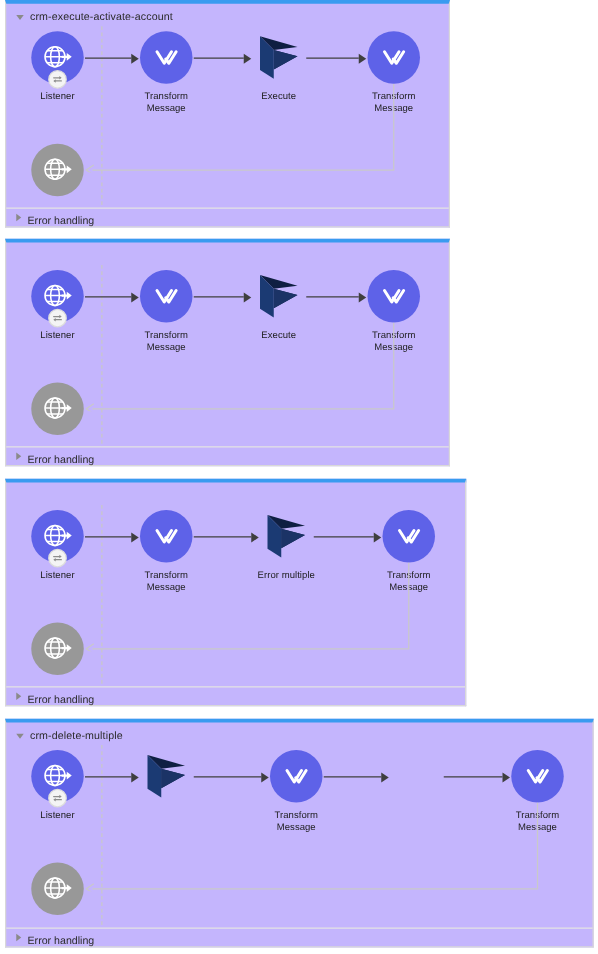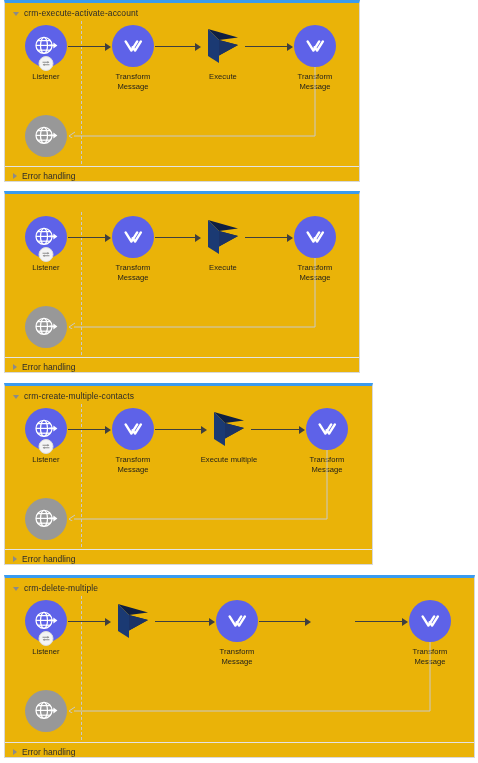--- a/index.html
+++ b/index.html
@@ -18,21 +18,21 @@
     position: absolute;
     left: 0; top: 0;
     width: 478px;
     height: 763px;
     overflow: hidden;
   }
 
   
   .flow-panel {
     position: absolute;
-    background: #eab308;
+    background: #c4b5fd;
     border: 1px solid #d8d8d8;
     border-top: 3px solid #3a9bf0;
     box-sizing: border-box;
   }
 
   .flow-header {
     position: absolute;
     left: 8px;
     top: 3px;
     height: 14px;
@@ -145,21 +145,21 @@
   .err-sep {
     position: absolute;
     left: 0;
     height: 1px;
     background: #e3e3e3;
   }
   .err-row {
     position: absolute;
     left: 8px;
     display: flex;
-    align-items: center;
+    align-items: flex-start;
     gap: 5px;
     white-space: nowrap;
   }
   .err-label {
     font-size: 8.5px;
     color: #2b2b2b;
     line-height: 10px;
   }
 </style>
 </head>
@@ -382,24 +382,20 @@
           <path d="M7 65 L1 69 L7 73" fill="none" stroke="#c9c9c9" stroke-width="1"></path>
         </svg>
       </div>
       <div class="err-sep" style="top: 163px; width: 354px;"></div>
       <div class="err-row" style="top: 168px;">
         <span class="tri tri-right"></span>
         <span class="err-label">Error handling</span>
       </div>
     </div>
     <div class="flow-panel" style="left: 4px; top: 383px; width: 369px; height: 182px;">
-      <div class="flow-header">
-        <span class="tri tri-down"></span>
-        <span class="flow-title">crm-create-multiple-contacts</span>
-      </div>
       <div class="dashed-divider" style="left: 76px; top: 18px; height: 143px;"></div>
       <div class="node" style="left: 41px; top: 22px;">
         <div class="node-circle violet">
           <svg width="26" height="26" viewBox="0 0 26 26" aria-hidden="true">
     <g fill="none" stroke="#ffffff" stroke-width="1.25">
       <circle cx="11" cy="12.4" r="8"></circle>
       <ellipse cx="11" cy="12.4" rx="3.5" ry="8"></ellipse>
       <line x1="3" y1="12.4" x2="19" y2="12.4"></line>
       <line x1="4.4" y1="7.6" x2="17.6" y2="7.6"></line>
       <line x1="4.4" y1="17.2" x2="17.6" y2="17.2"></line>
@@ -456,21 +452,21 @@
       <div class="node" style="left: 224px; top: 22px;">
         <div class="node-circle bare">
           <svg width="36" height="40" viewBox="0 0 36 40" aria-hidden="true">
     <path d="M3 3 L33 11.5 L33 19 L14 29.5 L14 14 L33 19 L33 11.5 Z" fill="#16264d"></path>
     <path d="M3 3 L33 11.5 L14 14 Z" fill="#0f1f42"></path>
     <path d="M14 14 L33 19 L14 29.5 Z" fill="#1b3366"></path>
     <path d="M3 3 L14 14 L14 37 L3 30 Z" fill="#1b3a73"></path>
     <path d="M14 14 L14 37 L33 19 Z" fill="#23408a" opacity="0"></path>
   </svg>
         </div>
-        <div class="node-label" style="white-space: pre-line;">Execute multiple</div>
+        <div class="node-label" style="white-space: pre-line;">Error multiple</div>
       </div>
       <div class="node" style="left: 322px; top: 22px;">
         <div class="node-circle violet">
           <svg width="26" height="26" viewBox="0 0 26 26" aria-hidden="true">
     <g fill="none" stroke="#ffffff" stroke-width="2.4" stroke-linecap="round" stroke-linejoin="round">
       <path d="M5.6 8.4 L11.4 17.6 L17.2 8.4"></path>
       <path d="M12.6 14.2 L15.1 17.6 L20.9 8.4"></path>
     </g>
   </svg>
         </div>

